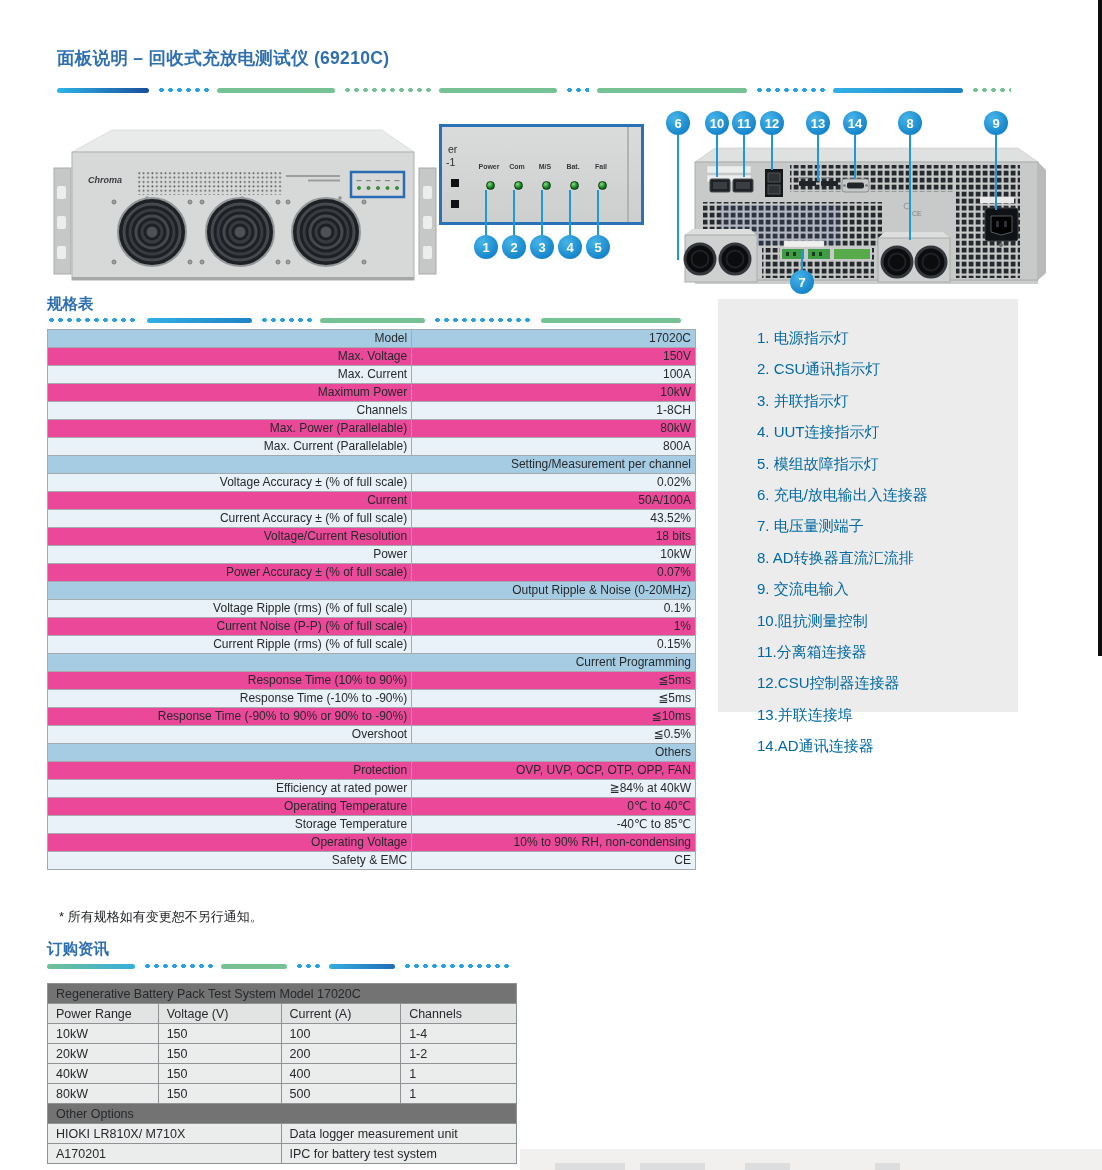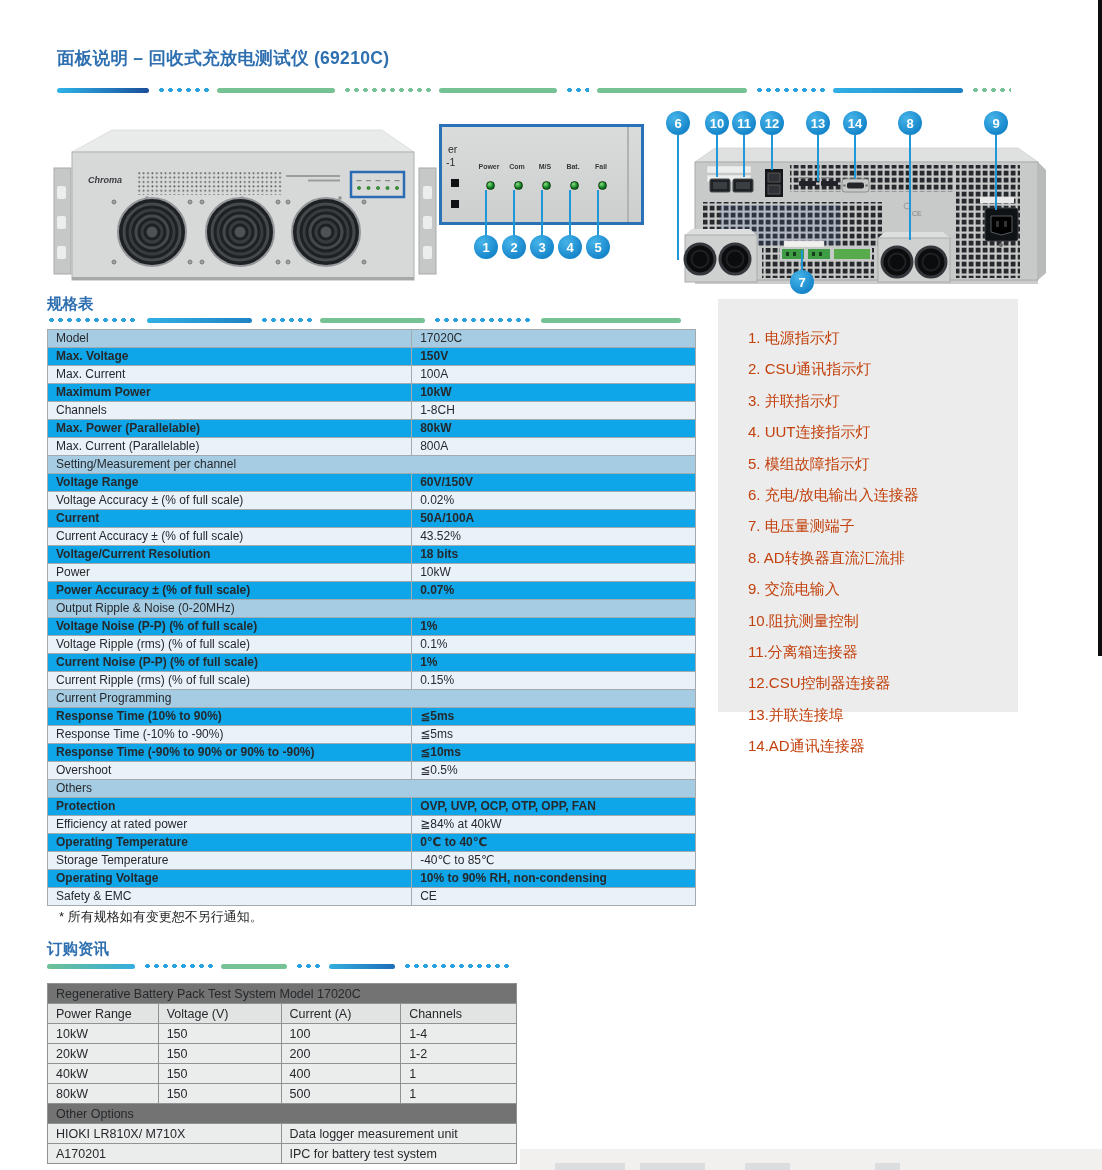--- a/index.html
+++ b/index.html
@@ -39,31 +39,31 @@
   #detail-panel .led-label{position:absolute;top:36px;width:28px;text-align:center;
                            font-size:7px;font-weight:bold;color:#35383b;}
   #detail-panel .led{position:absolute;top:54px;width:7px;height:7px;border-radius:50%;
                      background:radial-gradient(circle at 35% 30%,#7fe07f,#0f7a1f 60%,#07430f);
                      border:.5px solid #0a3a10;}
   #detail-panel .seam{position:absolute;top:0;width:2px;height:100%;background:#b0b3b2;}
 
   
   #spec-table{position:absolute;left:47px;top:329px;width:649px;border-collapse:collapse;
               font-size:12px;color:#26292c;z-index:1;}
-  #spec-table td{border:1px solid #a4aaae;line-height:15px;padding:1px 4px 1px 8px;}
+  #spec-table td{border:1px solid #a4aaae;line-height:15px;padding:1px 4px 1px 8px;text-align:right;}
   #spec-table td.vcol{width:43.8%;}
   #spec-table tr.hrow td, #spec-table td.sec{background:#a6cce3;}
-  #spec-table tr.dk td{background:#0ea5e9;font-weight:bold;}
+  #spec-table tr.dk td{background:#ec4899;}
   #spec-table tr.lt td{background:#e9f2f9;}
   #spec-footnote{position:absolute;left:47px;top:908px;font-size:13px;color:#1c1e20;margin-left:12px;}
 
   
   #legend-panel{position:absolute;left:718px;top:299px;width:300px;height:413px;background:#ececec;}
   #legend-list{list-style:none;margin:0;padding:30px 0 0 30px;}
-  #legend-list li{font-size:15px;color:#c2410c;margin-bottom:12.4px;white-space:nowrap;}
+  #legend-list li{font-size:15px;color:#0369a1;margin-bottom:12.4px;white-space:nowrap;margin-left:9px;}
 
   
   #order-table{position:absolute;left:47px;top:983px;width:470px;border-collapse:collapse;
                font-size:12.5px;color:#26292c;}
   #order-table td{border:1px solid #8f9396;line-height:16px;padding:2px 4px 1px 8px;}
   #order-table td.ot-title{background:#737373;}
   #order-table td.ot-head{background:#e2e3e3;}
   #order-table td.ot-cell{background:#ebecec;}
 
   
@@ -341,24 +341,20 @@
           <td>Max. Power (Parallelable)</td>
           <td class="vcol">80kW</td>
         </tr>
         <tr class="lt">
           <td>Max. Current (Parallelable)</td>
           <td class="vcol">800A</td>
         </tr>
         <tr>
           <td class="sec" colspan="2">Setting/Measurement per channel</td>
         </tr>
-        <tr class="dk">
-          <td>Voltage Range</td>
-          <td class="vcol">60V/150V</td>
-        </tr>
         <tr class="lt">
           <td>Voltage Accuracy ± (% of full scale)</td>
           <td class="vcol">0.02%</td>
         </tr>
         <tr class="dk">
           <td>Current</td>
           <td class="vcol">50A/100A</td>
         </tr>
         <tr class="lt">
           <td>Current Accuracy ± (% of full scale)</td>
@@ -371,24 +367,20 @@
         <tr class="lt">
           <td>Power</td>
           <td class="vcol">10kW</td>
         </tr>
         <tr class="dk">
           <td>Power Accuracy ± (% of full scale)</td>
           <td class="vcol">0.07%</td>
         </tr>
         <tr>
           <td class="sec" colspan="2">Output Ripple &amp; Noise (0-20MHz)</td>
-        </tr>
-        <tr class="dk">
-          <td>Voltage Noise (P-P) (% of full scale)</td>
-          <td class="vcol">1%</td>
         </tr>
         <tr class="lt">
           <td>Voltage Ripple (rms) (% of full scale)</td>
           <td class="vcol">0.1%</td>
         </tr>
         <tr class="dk">
           <td>Current Noise (P-P) (% of full scale)</td>
           <td class="vcol">1%</td>
         </tr>
         <tr class="lt">

